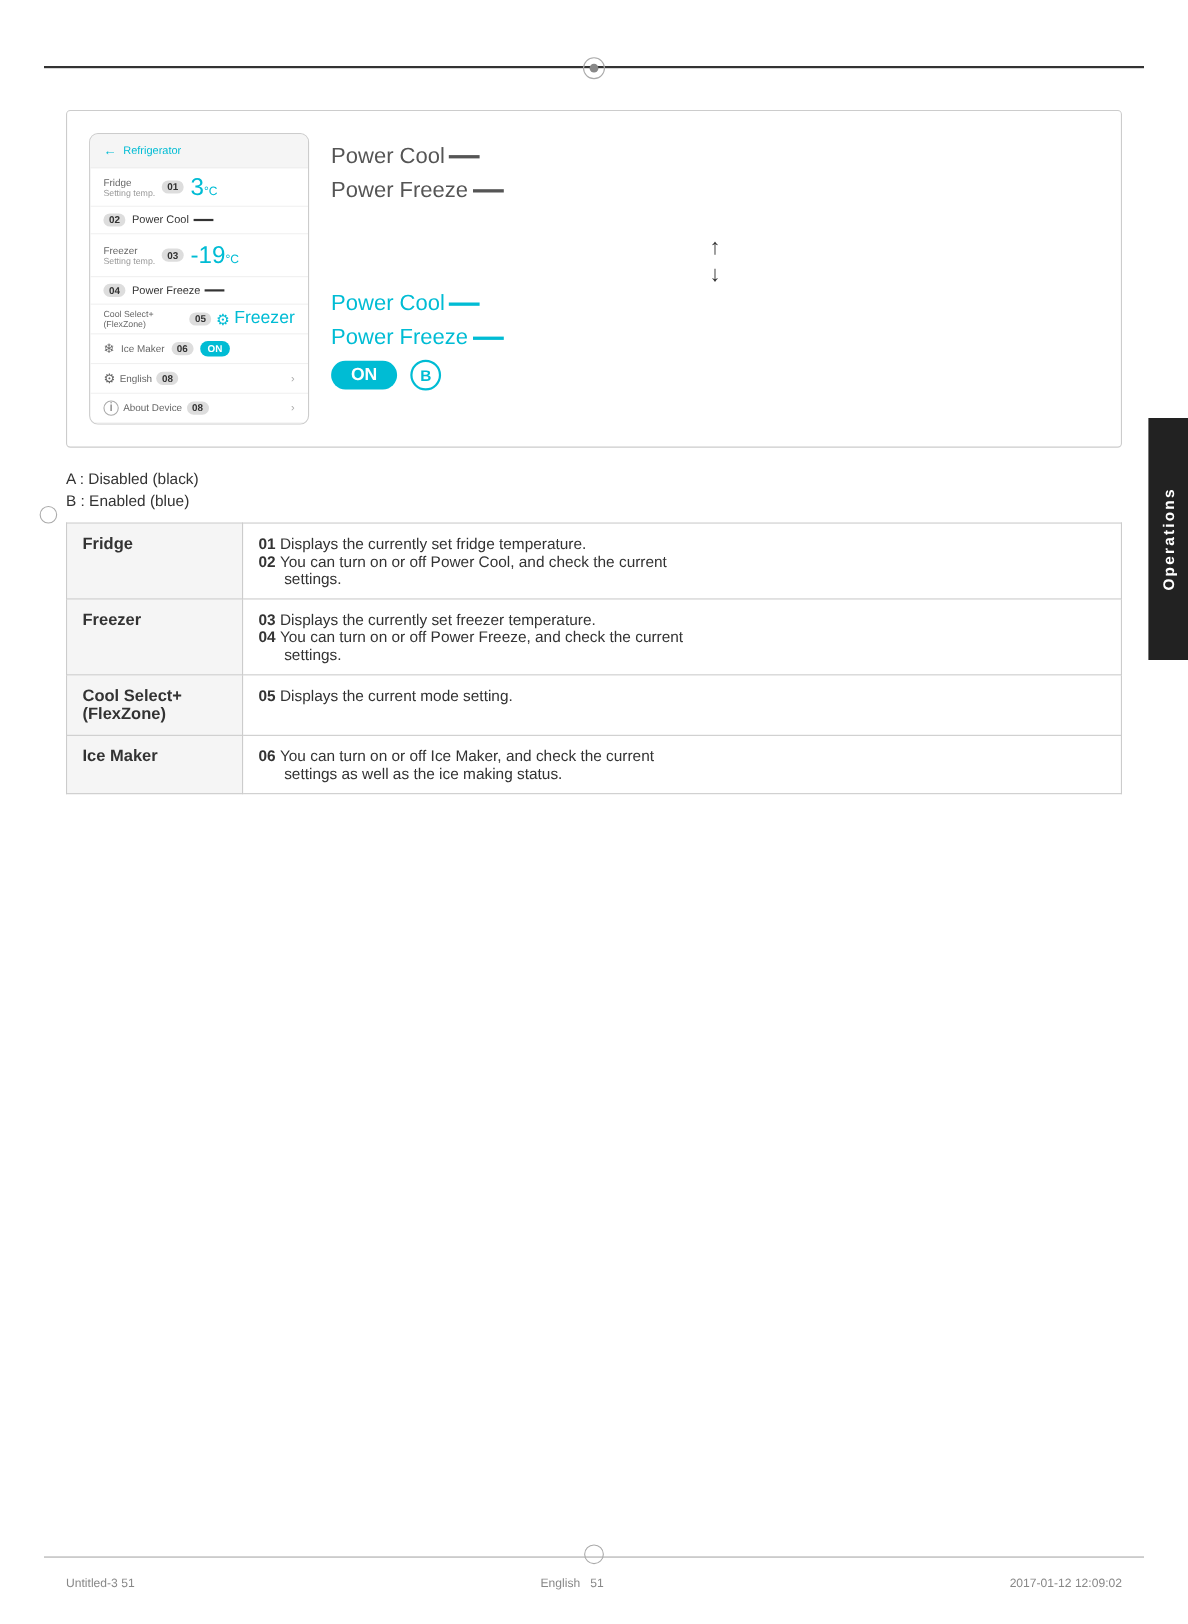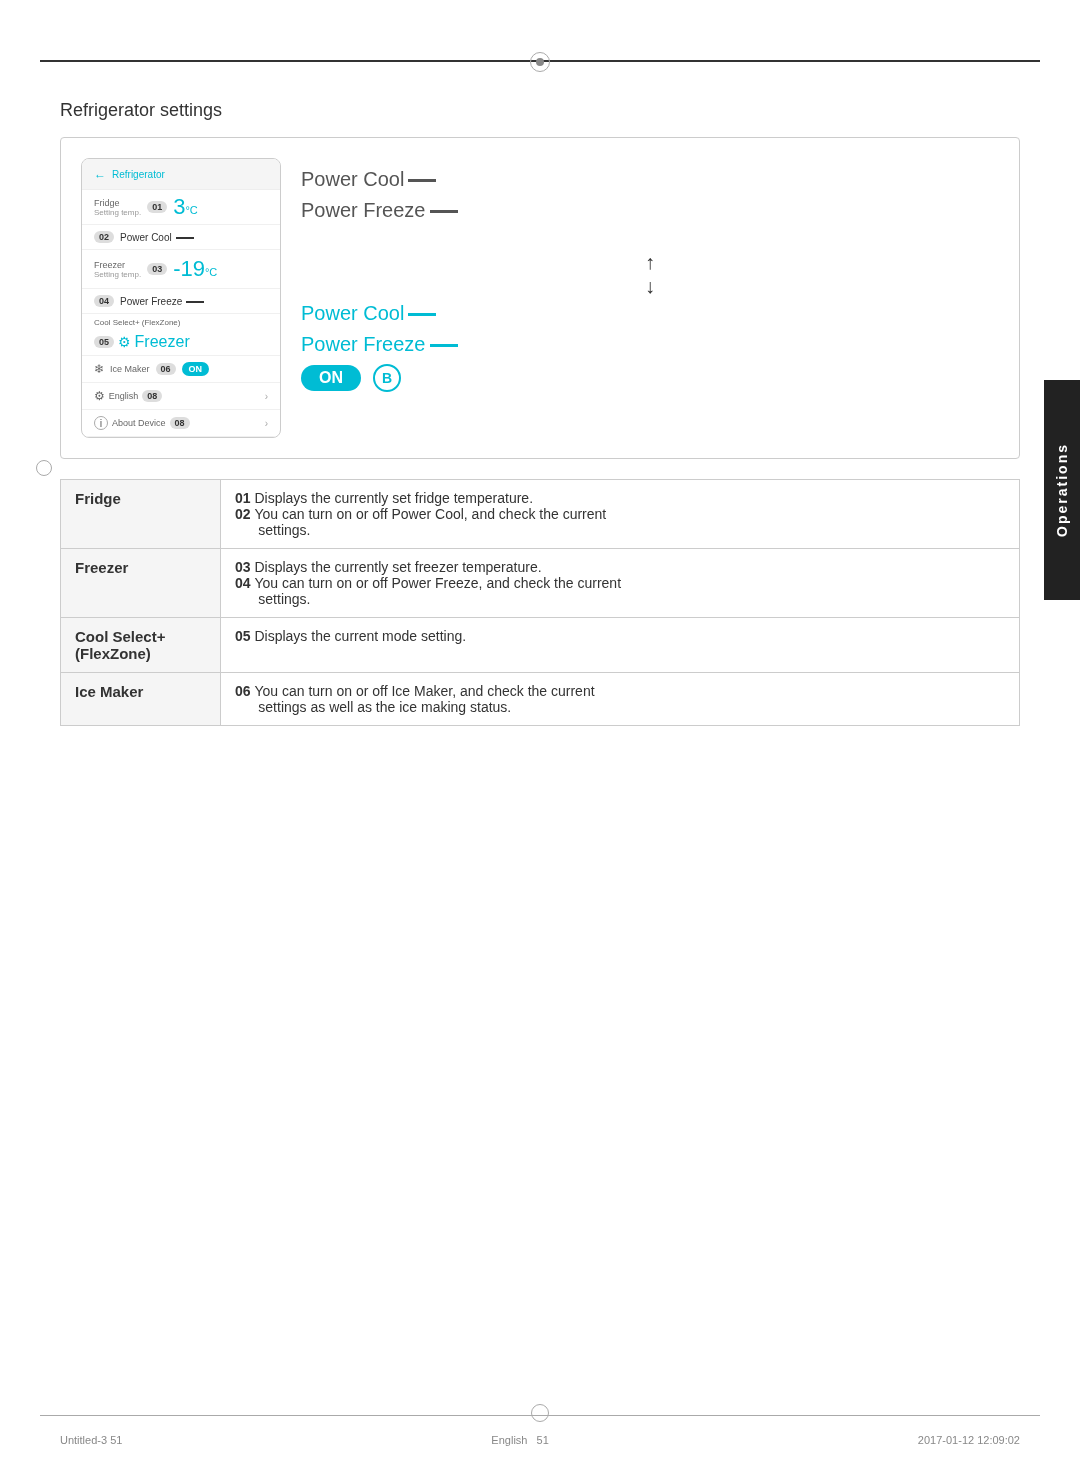--- a/index.html
+++ b/index.html
@@ -414,21 +414,20 @@
 </div>
 
 <div class="side-tab">
   <span class="side-tab-text">Operations</span>
 </div>
 
 <div class="left-circle"></div>
 
 <div class="page-content">
 
-  <div class="section-heading">Refrigerator settings</div>
 
   <div class="diagram-box">
 
     <div class="phone-ui">
 
       <div class="phone-header">
         <span class="phone-header-arrow">←</span>
         <span class="phone-header-title">Refrigerator</span>
       </div>
 
@@ -453,21 +452,21 @@
         </div>
         <span class="row-num">03</span>
         <span class="temp-large-neg">-19<span class="temp-unit">°C</span></span>
       </div>
 
       <div class="phone-row">
         <span class="row-num">04</span>
         <span class="power-cool-text">Power Freeze<span class="dash-line"></span></span>
       </div>
 
-      <div class="phone-row" style="flex-direction:column; align-items:flex-start; padding: 4px 12px;">
+      <div class="phone-row" style="flex-direction:row; align-items:flex-start; padding: 4px 12px;">
         <span style="font-size:8px; color:#666;">Cool Select+ (FlexZone)</span>
         <div style="display:flex; align-items:center; gap:4px;">
           <span class="row-num">05</span>
           <span class="freezer-mode">
             <span class="gear-icon">⚙</span>
             Freezer
           </span>
         </div>
       </div>
 
@@ -531,20 +530,24 @@
         </div>
 
         <div class="state-row">
           <span class="on-btn">ON</span>
           <span class="badge-circle-blue">B</span>
         </div>
       </div>
     </div>
   </div>
 
+  <div class="legend">
+    <div class="legend-item">A : Disabled (black)</div>
+    <div class="legend-item">B : Enabled (blue)</div>
+  </div>
 
   <table class="desc-table">
     <tbody>
 
       <tr>
         <td class="label-cell">Fridge</td>
         <td>
           <span class="num-bold">01 </span>Displays the currently set fridge temperature.<br>
           <span class="num-bold">02 </span>You can turn on or off Power Cool, and check the current<br>&nbsp;&nbsp;&nbsp;&nbsp;&nbsp;&nbsp;settings.
         </td>

